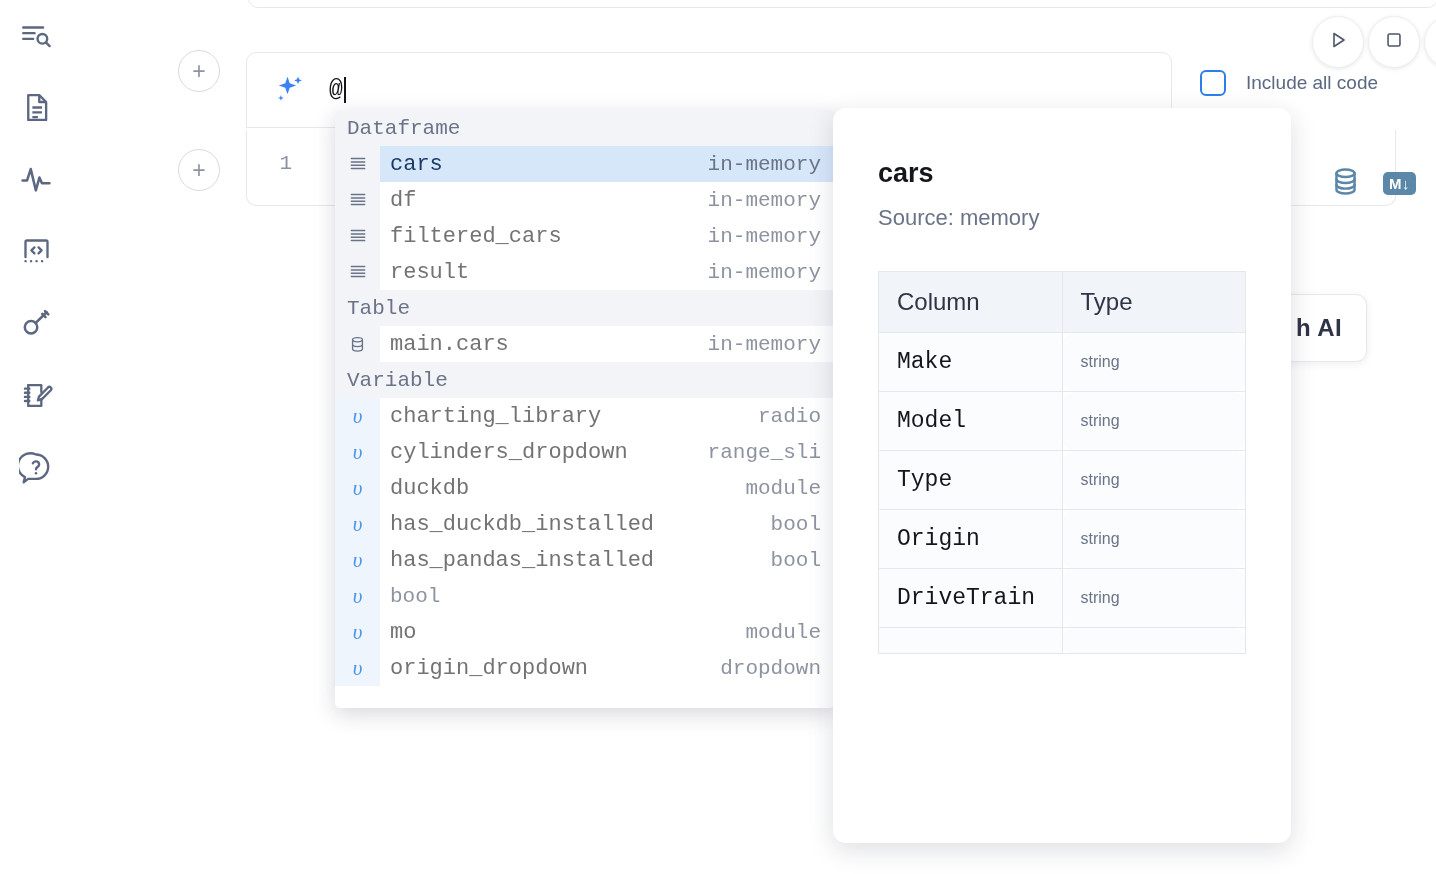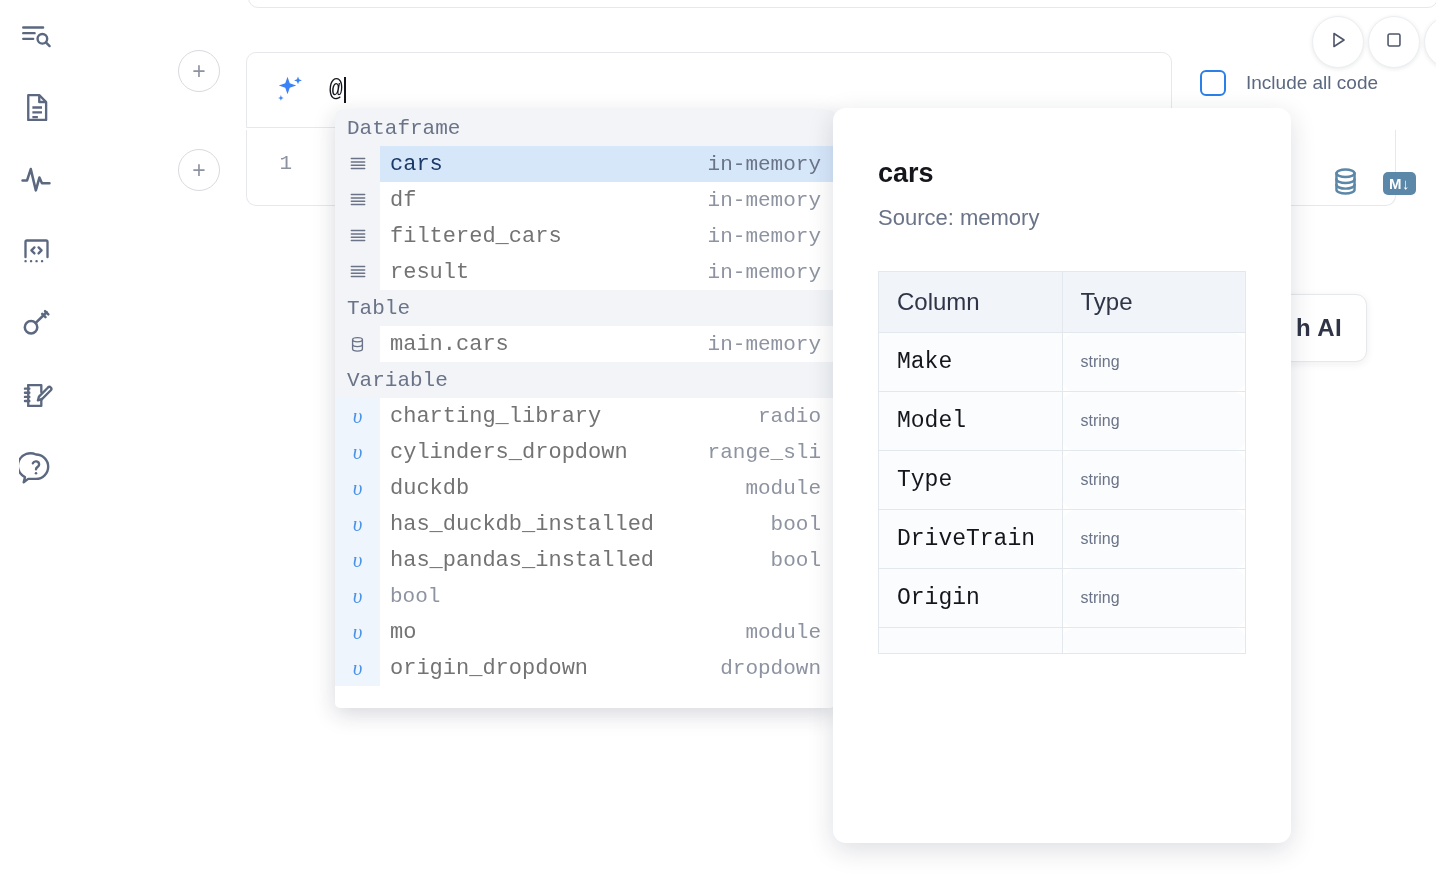--- a/index.html
+++ b/index.html
@@ -451,25 +451,25 @@
             </tr>
             <tr>
               <td class="col">Model</td>
               <td class="typ">string</td>
             </tr>
             <tr>
               <td class="col">Type</td>
               <td class="typ">string</td>
             </tr>
             <tr>
+              <td class="col">Origin</td>
+              <td class="typ">string</td>
+            </tr>
+            <tr>
               <td class="col">DriveTrain</td>
-              <td class="typ">string</td>
-            </tr>
-            <tr>
-              <td class="col">Origin</td>
               <td class="typ">string</td>
             </tr>
             <tr class="partial">
               <td class="col"></td>
               <td class="typ"></td>
             </tr>
           </tbody>
       </table>
     </div>
   </div>

